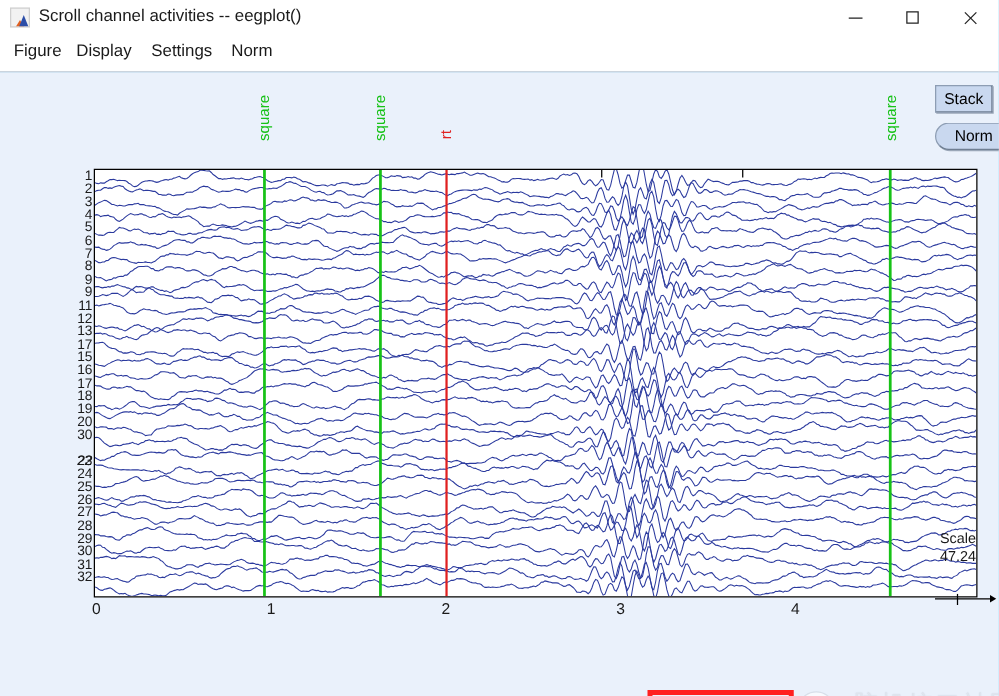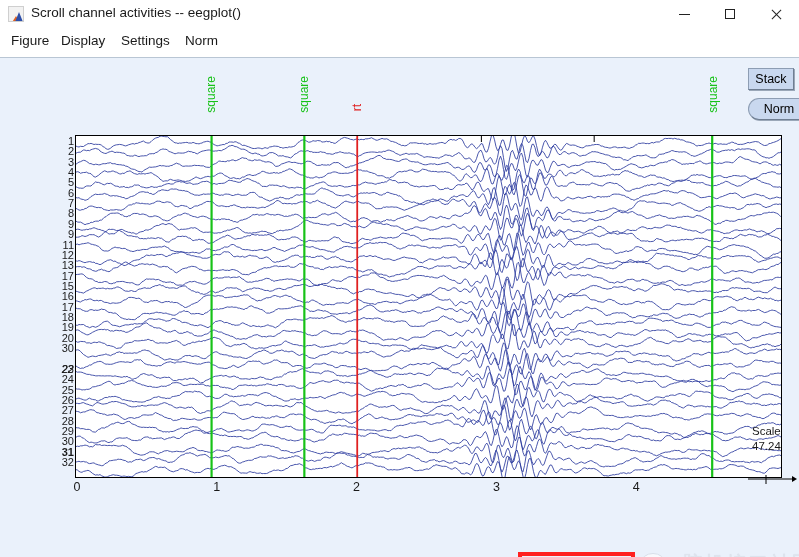--- a/index.html
+++ b/index.html
@@ -205,21 +205,21 @@
         <div class="ylab" style="top: 213.097px;">30</div>
         <div class="ylab" style="top: 234px; font-style: italic;">22</div>
         <div class="ylab" style="top: 233.806px;">23</div>
         <div class="ylab" style="top: 244.161px;">24</div>
         <div class="ylab" style="top: 254.516px;">25</div>
         <div class="ylab" style="top: 264.871px;">26</div>
         <div class="ylab" style="top: 275.226px;">27</div>
         <div class="ylab" style="top: 285.581px;">28</div>
         <div class="ylab" style="top: 295.935px;">29</div>
         <div class="ylab" style="top: 306.29px;">30</div>
-        <div class="ylab" style="top: 316.645px; font-weight: bold;">31</div>
+        <div class="ylab" style="top: 316.645px;">31</div>
         <div class="ylab" style="top: 327px;">32</div>
       </div>
 
     <div class="plot">
       <svg id="eegsvg" width="705" height="341" viewBox="0 0 705 341">
           <polyline points="0.0,10.1 1.5,10.7 3.0,11.0 4.5,10.3 6.0,10.5 7.5,10.5 9.0,9.4 10.5,8.6 12.0,7.6 13.5,7.7 15.0,7.4 16.5,7.9 18.0,8.5 19.5,8.2 21.0,8.4 22.5,8.4 24.0,8.5 25.5,9.2 27.0,10.6 28.5,11.3 30.0,12.7 31.5,13.3 33.0,13.1 34.5,12.2 36.0,10.9 37.5,9.8 39.0,9.2 40.5,8.8 42.0,8.7 43.5,8.4 45.0,8.6 46.5,8.9 48.0,9.5 49.5,9.9 51.0,9.5 52.5,8.8 54.0,8.4 55.5,7.9 57.0,7.6 58.5,8.1 60.0,7.4 61.5,7.4 63.0,6.5 64.5,6.2 66.0,5.5 67.5,5.0 69.0,6.2 70.5,6.7 72.0,7.1 73.5,6.8 75.0,5.7 76.5,4.2 78.0,3.0 79.5,2.1 81.0,1.6 82.5,1.3 84.0,0.2 85.5,0.1 87.0,0.3 88.5,0.6 90.0,0.8 91.5,0.7 93.0,2.0 94.5,3.6 96.0,4.6 97.5,5.8 99.0,6.9 100.5,6.9 102.0,7.5 103.5,7.0 105.0,7.2 106.5,6.8 108.0,6.7 109.5,6.5 111.0,6.3 112.5,7.0 114.0,7.0 115.5,7.1 117.0,6.4 118.5,6.9 120.0,7.6 121.5,7.6 123.0,7.9 124.5,7.3 126.0,7.0 127.5,6.1 129.0,5.8 130.5,5.4 132.0,5.2 133.5,5.8 135.0,6.2 136.5,7.3 138.0,8.6 139.5,9.2 141.0,9.9 142.5,9.6 144.0,9.2 145.5,8.9 147.0,8.5 148.5,8.6 150.0,7.4 151.5,7.3 153.0,6.0 154.5,6.0 156.0,6.0 157.5,6.3 159.0,5.7 160.5,6.0 162.0,7.0 163.5,7.3 165.0,8.4 166.5,9.5 168.0,9.2 169.5,9.6 171.0,10.3 172.5,10.7 174.0,11.4 175.5,12.0 177.0,12.5 178.5,12.5 180.0,12.4 181.5,12.0 183.0,12.0 184.5,12.3 186.0,12.9 187.5,12.3 189.0,11.6 190.5,12.1 192.0,12.3 193.5,11.0 195.0,10.8 196.5,10.5 198.0,10.0 199.5,10.2 201.0,10.3 202.5,10.5 204.0,11.5 205.5,11.5 207.0,12.2 208.5,11.7 210.0,11.5 211.5,11.7 213.0,10.8 214.5,11.1 216.0,10.9 217.5,10.5 219.0,9.9 220.5,8.3 222.0,6.5 223.5,5.7 225.0,4.4 226.5,4.0 228.0,3.9 229.5,4.5 231.0,5.3 232.5,6.2 234.0,6.1 235.5,5.6 237.0,4.7 238.5,5.0 240.0,5.1 241.5,4.5 243.0,4.7 244.5,4.9 246.0,6.1 247.5,5.9 249.0,5.8 250.5,5.2 252.0,5.8 253.5,5.4 255.0,6.5 256.5,6.5 258.0,7.3 259.5,7.2 261.0,6.0 262.5,5.0 264.0,3.5 265.5,2.6 267.0,1.9 268.5,1.4 270.0,1.8 271.5,2.2 273.0,2.7 274.5,3.4 276.0,3.5 277.5,4.0 279.0,3.5 280.5,3.0 282.0,3.4 283.5,3.8 285.0,3.3 286.5,3.5 288.0,3.7 289.5,2.8 291.0,2.9 292.5,2.6 294.0,2.3 295.5,1.7 297.0,2.6 298.5,3.3 300.0,4.2 301.5,4.2 303.0,3.6 304.5,3.0 306.0,2.4 307.5,2.9 309.0,3.1 310.5,2.8 312.0,3.4 313.5,4.4 315.0,5.4 316.5,5.4 318.0,6.0 319.5,6.4 321.0,7.1 322.5,8.1 324.0,8.5 325.5,9.6 327.0,9.3 328.5,9.8 330.0,9.7 331.5,9.0 333.0,7.5 334.5,6.8 336.0,7.0 337.5,6.8 339.0,6.8 340.5,6.9 342.0,7.4 343.5,7.5 345.0,7.4 346.5,7.2 348.0,8.1 349.5,7.7 351.0,8.5 352.5,8.1 354.0,7.5 355.5,8.0 357.0,8.2 358.5,7.8 360.0,8.0 361.5,7.3 363.0,6.9 364.5,6.6 366.0,6.4 367.5,6.9 369.0,7.6 370.5,6.6 372.0,4.8 373.5,3.9 375.0,3.3 376.5,4.0 378.0,3.6 379.5,4.4 381.0,3.9 382.5,2.6 384.0,2.4 385.5,3.0 387.0,5.1 388.5,8.5 390.0,10.8 391.5,11.7 393.0,10.7 394.5,8.5 396.0,7.8 397.5,9.1 399.0,11.3 400.5,12.7 402.0,11.6 403.5,9.8 405.0,7.6 406.5,7.9 408.0,12.2 409.5,15.7 411.0,16.1 412.5,12.3 414.0,5.6 415.5,-0.4 417.0,-1.1 418.5,3.8 420.0,10.7 421.5,14.6 423.0,13.4 424.5,8.5 426.0,4.0 427.5,4.1 429.0,9.0 430.5,13.9 432.0,14.4 433.5,9.9 435.0,2.1 436.5,-4.9 438.0,-5.1 439.5,2.8 441.0,11.4 442.5,17.5 444.0,16.3 445.5,9.7 447.0,3.2 448.5,-0.3 450.0,1.1 451.5,5.5 453.0,6.7 454.5,4.5 456.0,1.1 457.5,-0.3 459.0,3.2 460.5,9.5 462.0,16.0 463.5,19.8 465.0,17.1 466.5,11.2 468.0,6.4 469.5,4.3 471.0,6.6 472.5,9.8 474.0,12.3 475.5,11.8 477.0,10.0 478.5,8.3 480.0,8.6 481.5,10.8 483.0,13.0 484.5,14.1 486.0,13.6 487.5,11.0 489.0,9.1 490.5,7.4 492.0,8.0 493.5,8.9 495.0,9.3 496.5,9.0 498.0,9.1 499.5,9.4 501.0,10.3 502.5,10.7 504.0,11.4 505.5,11.7 507.0,11.9 508.5,10.9 510.0,9.8 511.5,9.9 513.0,9.7 514.5,9.6 516.0,8.9 517.5,8.9 519.0,8.5 520.5,8.5 522.0,8.5 523.5,8.9 525.0,10.1 526.5,10.1 528.0,10.9 529.5,11.3 531.0,11.4 532.5,11.8 534.0,12.1 535.5,11.7 537.0,11.1 538.5,10.9 540.0,11.0 541.5,11.8 543.0,11.7 544.5,11.6 546.0,11.6 547.5,11.2 549.0,11.1 550.5,11.9 552.0,12.2 553.5,12.4 555.0,11.6 556.5,11.3 558.0,10.5 559.5,9.1 561.0,8.7 562.5,7.2 564.0,7.5 565.5,7.2 567.0,7.0 568.5,7.2 570.0,7.7 571.5,7.4 573.0,7.8 574.5,7.1 576.0,6.4 577.5,7.0 579.0,6.3 580.5,5.9 582.0,6.0 583.5,5.9 585.0,4.6 586.5,4.1 588.0,2.8 589.5,2.4 591.0,2.6 592.5,2.4 594.0,2.4 595.5,2.4 597.0,3.0 598.5,2.3 600.0,2.7 601.5,3.2 603.0,3.0 604.5,3.9 606.0,3.8 607.5,4.3 609.0,5.1 610.5,5.9 612.0,6.0 613.5,6.3 615.0,6.8 616.5,7.4 618.0,7.9 619.5,9.3 621.0,10.1 622.5,9.4 624.0,9.6 625.5,9.4 627.0,9.1 628.5,8.4 630.0,7.7 631.5,7.5 633.0,7.0 634.5,7.5 636.0,7.5 637.5,7.9 639.0,7.3 640.5,7.6 642.0,8.3 643.5,8.0 645.0,7.8 646.5,8.3 648.0,8.1 649.5,8.3 651.0,8.3 652.5,7.3 654.0,7.1 655.5,6.2 657.0,6.2 658.5,7.2 660.0,7.3 661.5,8.3 663.0,8.5 664.5,8.3 666.0,8.4 667.5,8.1 669.0,7.7 670.5,7.1 672.0,6.4 673.5,6.9 675.0,6.5 676.5,6.1 678.0,5.8 679.5,5.5 681.0,5.8 682.5,6.0 684.0,7.2 685.5,8.1 687.0,9.0 688.5,9.5 690.0,9.4 691.5,8.9 693.0,7.6 694.5,7.5 696.0,6.8 697.5,6.4 699.0,5.9 700.5,5.3 702.0,4.6 703.5,3.6 705.0,2.6" fill="none" stroke="#2b3a9e" stroke-width="0.85"></polyline>
           <polyline points="0.0,17.2 1.5,16.5 3.0,16.2 4.5,16.2 6.0,15.0 7.5,14.0 9.0,14.1 10.5,14.7 12.0,14.3 13.5,14.7 15.0,13.7 16.5,13.2 18.0,12.8 19.5,12.4 21.0,12.9 22.5,13.2 24.0,15.0 25.5,16.0 27.0,16.8 28.5,17.3 30.0,17.5 31.5,16.7 33.0,16.0 34.5,15.6 36.0,15.1 37.5,15.8 39.0,16.6 40.5,16.2 42.0,16.3 43.5,16.4 45.0,16.7 46.5,17.1 48.0,17.1 49.5,18.2 51.0,19.5 52.5,19.6 54.0,20.1 55.5,20.0 57.0,20.2 58.5,19.2 60.0,19.4 61.5,20.2 63.0,20.6 64.5,20.1 66.0,19.9 67.5,19.9 69.0,19.7 70.5,19.7 72.0,18.7 73.5,17.8 75.0,17.8 76.5,17.6 78.0,17.8 79.5,16.7 81.0,16.3 82.5,15.2 84.0,13.9 85.5,13.4 87.0,12.9 88.5,13.3 90.0,13.2 91.5,14.1 93.0,15.5 94.5,15.9 96.0,16.5 97.5,17.2 99.0,17.8 100.5,17.4 102.0,16.9 103.5,17.0 105.0,17.1 106.5,17.1 108.0,17.0 109.5,16.5 111.0,15.9 112.5,15.2 114.0,15.7 115.5,15.7 117.0,16.5 118.5,16.5 120.0,17.5 121.5,17.8 123.0,16.7 124.5,15.9 126.0,15.2 127.5,14.9 129.0,14.6 130.5,14.3 132.0,14.0 133.5,14.0 135.0,14.3 136.5,15.0 138.0,15.2 139.5,14.9 141.0,15.0 142.5,14.4 144.0,14.6 145.5,14.7 147.0,13.7 148.5,13.2 150.0,12.3 151.5,11.2 153.0,10.0 154.5,9.8 156.0,9.3 157.5,9.8 159.0,10.6 160.5,10.7 162.0,11.5 163.5,12.3 165.0,13.2 166.5,13.2 168.0,13.2 169.5,13.9 171.0,14.7 172.5,15.9 174.0,16.7 175.5,17.4 177.0,17.8 178.5,17.2 180.0,17.1 181.5,18.0 183.0,18.1 184.5,19.3 186.0,20.0 187.5,19.8 189.0,19.5 190.5,19.0 192.0,17.8 193.5,16.7 195.0,16.7 196.5,16.5 198.0,17.2 199.5,17.8 201.0,18.9 202.5,20.0 204.0,19.8 205.5,20.0 207.0,19.6 208.5,20.4 210.0,20.8 211.5,20.9 213.0,21.4 214.5,21.9 216.0,21.0 217.5,19.3 219.0,18.0 220.5,17.5 222.0,16.4 223.5,15.4 225.0,14.8 226.5,15.1 228.0,15.1 229.5,15.4 231.0,14.6 232.5,14.9 234.0,15.8 235.5,15.6 237.0,16.4 238.5,16.3 240.0,16.4 241.5,16.4 243.0,16.3 244.5,15.6 246.0,16.2 247.5,16.3 249.0,16.5 250.5,17.6 252.0,17.8 253.5,17.7 255.0,18.1 256.5,18.3 258.0,17.8 259.5,16.9 261.0,16.9 262.5,16.4 264.0,15.7 265.5,16.3 267.0,16.6 268.5,17.1 270.0,17.0 271.5,17.2 273.0,16.8 274.5,17.3 276.0,17.9 277.5,18.0 279.0,19.1 280.5,20.1 282.0,20.6 283.5,19.6 285.0,19.2 286.5,18.1 288.0,17.3 289.5,16.8 291.0,16.5 292.5,16.3 294.0,16.1 295.5,16.0 297.0,16.0 298.5,16.1 300.0,16.3 301.5,16.5 303.0,15.9 304.5,16.1 306.0,16.1 307.5,15.3 309.0,15.5 310.5,14.7 312.0,14.1 313.5,14.2 315.0,14.8 316.5,15.3 318.0,15.9 319.5,17.2 321.0,17.8 322.5,18.4 324.0,19.4 325.5,18.8 327.0,18.2 328.5,17.9 330.0,17.2 331.5,17.8 333.0,18.4 334.5,17.9 336.0,18.0 337.5,17.9 339.0,18.1 340.5,17.4 342.0,17.9 343.5,18.8 345.0,19.5 346.5,20.2 348.0,21.4 349.5,21.0 351.0,20.7 352.5,20.8 354.0,21.0 355.5,21.1 357.0,21.5 358.5,21.5 360.0,21.9 361.5,21.8 363.0,22.3 364.5,21.2 366.0,20.8 367.5,19.9 369.0,18.9 370.5,18.9 372.0,19.4 373.5,19.3 375.0,20.0 376.5,20.5 378.0,19.4 379.5,18.5 381.0,17.8 382.5,16.6 384.0,17.2 385.5,18.7 387.0,20.5 388.5,22.6 390.0,22.9 391.5,22.6 393.0,21.8 394.5,22.7 396.0,24.8 397.5,26.4 399.0,26.1 400.5,22.6 402.0,17.8 403.5,15.0 405.0,14.2 406.5,17.3 408.0,22.7 409.5,25.8 411.0,25.6 412.5,23.3 414.0,21.4 415.5,22.6 417.0,26.4 418.5,28.3 420.0,26.6 421.5,21.4 423.0,13.3 424.5,9.7 426.0,12.6 427.5,21.7 429.0,31.2 430.5,35.4 432.0,31.5 433.5,23.1 435.0,16.1 436.5,14.3 438.0,17.9 439.5,22.4 441.0,23.2 442.5,18.0 444.0,10.9 445.5,7.5 447.0,10.0 448.5,17.5 450.0,25.1 451.5,26.7 453.0,22.3 454.5,14.4 456.0,8.4 457.5,8.2 459.0,11.7 460.5,17.9 462.0,20.6 463.5,19.3 465.0,16.4 466.5,15.4 468.0,16.7 469.5,19.7 471.0,22.0 472.5,21.2 474.0,17.5 475.5,12.8 477.0,10.0 478.5,10.9 480.0,13.9 481.5,16.7 483.0,18.5 484.5,18.5 486.0,17.4 487.5,15.7 489.0,15.6 490.5,16.6 492.0,17.9 493.5,17.9 495.0,17.0 496.5,16.7 498.0,16.8 499.5,17.5 501.0,18.2 502.5,19.5 504.0,20.2 505.5,19.8 507.0,19.3 508.5,19.4 510.0,19.1 511.5,18.1 513.0,17.1 514.5,16.6 516.0,15.6 517.5,15.8 519.0,15.7 520.5,16.0 522.0,16.2 523.5,16.9 525.0,17.4 526.5,17.7 528.0,18.2 529.5,18.8 531.0,18.9 532.5,19.2 534.0,19.9 535.5,20.6 537.0,21.1 538.5,21.0 540.0,21.6 541.5,21.3 543.0,21.2 544.5,21.6 546.0,22.4 547.5,23.8 549.0,23.7 550.5,24.2 552.0,24.6 553.5,23.2 555.0,22.5 556.5,21.0 558.0,20.5 559.5,20.4 561.0,19.6 562.5,19.5 564.0,19.8 565.5,19.8 567.0,19.6 568.5,19.3 570.0,18.8 571.5,19.9 573.0,20.6 574.5,21.6 576.0,21.8 577.5,21.8 579.0,21.8 580.5,21.2 582.0,19.4 583.5,18.3 585.0,18.3 586.5,18.0 588.0,17.9 589.5,16.9 591.0,16.6 592.5,16.1 594.0,15.6 595.5,14.6 597.0,14.7 598.5,15.3 600.0,15.6 601.5,15.6 603.0,16.1 604.5,15.9 606.0,16.1 607.5,15.7 609.0,15.9 610.5,16.4 612.0,17.5 613.5,18.1 615.0,19.6 616.5,19.6 618.0,20.3 619.5,20.1 621.0,19.5 622.5,18.9 624.0,18.1 625.5,17.8 627.0,16.9 628.5,16.3 630.0,15.2 631.5,14.5 633.0,14.2 634.5,13.4 636.0,13.2 637.5,14.0 639.0,14.7 640.5,15.9 642.0,16.2 643.5,16.0 645.0,15.3 646.5,14.7 648.0,14.6 649.5,14.2 651.0,14.3 652.5,13.7 654.0,14.4 655.5,13.6 657.0,14.1 658.5,14.7 660.0,13.7 661.5,13.1 663.0,12.9 664.5,13.6 666.0,12.9 667.5,13.1 669.0,13.1 670.5,12.8 672.0,12.8 673.5,12.9 675.0,13.4 676.5,13.9 678.0,13.8 679.5,14.4 681.0,16.5 682.5,18.0 684.0,19.0 685.5,20.0 687.0,20.8 688.5,21.1 690.0,21.9 691.5,21.7 693.0,22.3 694.5,21.6 696.0,21.3 697.5,20.4 699.0,19.2 700.5,18.0 702.0,16.8 703.5,16.7 705.0,16.1" fill="none" stroke="#2b3a9e" stroke-width="0.85"></polyline>
           <polyline points="0.0,28.2 1.5,27.1 3.0,26.1 4.5,25.7 6.0,24.9 7.5,24.3 9.0,24.5 10.5,25.4 12.0,26.4 13.5,27.6 15.0,27.6 16.5,28.3 18.0,28.8 19.5,28.2 21.0,28.4 22.5,28.8 24.0,28.8 25.5,28.2 27.0,27.7 28.5,27.7 30.0,27.7 31.5,27.1 33.0,27.0 34.5,26.6 36.0,27.7 37.5,27.7 39.0,27.7 40.5,28.4 42.0,28.6 43.5,28.7 45.0,28.8 46.5,29.2 48.0,29.1 49.5,30.1 51.0,30.3 52.5,31.1 54.0,32.1 55.5,32.9 57.0,33.2 58.5,33.4 60.0,34.2 61.5,35.0 63.0,35.6 64.5,35.6 66.0,36.1 67.5,34.6 69.0,33.7 70.5,32.9 72.0,32.1 73.5,31.1 75.0,31.3 76.5,31.2 78.0,31.0 79.5,30.9 81.0,30.5 82.5,30.0 84.0,29.4 85.5,29.9 87.0,29.7 88.5,29.9 90.0,30.3 91.5,30.2 93.0,30.3 94.5,29.6 96.0,29.5 97.5,28.5 99.0,27.9 100.5,27.1 102.0,27.8 103.5,28.2 105.0,29.3 106.5,30.2 108.0,30.3 109.5,30.0 111.0,30.0 112.5,30.1 114.0,30.0 115.5,30.0 117.0,29.6 118.5,29.2 120.0,29.5 121.5,29.5 123.0,29.5 124.5,29.8 126.0,29.9 127.5,29.8 129.0,30.8 130.5,31.2 132.0,31.3 133.5,31.4 135.0,30.2 136.5,28.9 138.0,28.1 139.5,27.6 141.0,26.7 142.5,25.3 144.0,25.0 145.5,25.5 147.0,25.4 148.5,25.6 150.0,25.7 151.5,24.7 153.0,25.1 154.5,24.5 156.0,23.9 157.5,24.0 159.0,24.8 160.5,24.5 162.0,23.8 163.5,23.2 165.0,22.2 166.5,21.6 168.0,22.2 169.5,22.3 171.0,22.7 172.5,24.2 174.0,24.1 175.5,24.7 177.0,24.8 178.5,23.7 180.0,24.1 181.5,24.3 183.0,23.9 184.5,24.2 186.0,25.0 187.5,25.3 189.0,26.0 190.5,26.0 192.0,25.7 193.5,25.9 195.0,26.5 196.5,27.1 198.0,28.8 199.5,30.4 201.0,30.3 202.5,30.0 204.0,29.2 205.5,28.0 207.0,27.6 208.5,27.1 210.0,26.5 211.5,26.0 213.0,25.6 214.5,26.1 216.0,26.6 217.5,26.4 219.0,26.3 220.5,26.8 222.0,27.3 223.5,27.4 225.0,27.9 226.5,27.5 228.0,27.0 229.5,26.1 231.0,25.1 232.5,25.3 234.0,25.4 235.5,26.1 237.0,27.3 238.5,27.8 240.0,29.0 241.5,29.5 243.0,29.3 244.5,29.3 246.0,28.5 247.5,29.0 249.0,29.0 250.5,29.2 252.0,28.7 253.5,29.2 255.0,28.3 256.5,27.3 258.0,26.5 259.5,26.7 261.0,26.5 262.5,26.7 264.0,27.9 265.5,28.8 267.0,29.9 268.5,30.9 270.0,31.9 271.5,31.2 273.0,31.1 274.5,30.0 276.0,30.0 277.5,29.6 279.0,28.9 280.5,28.5 282.0,27.7 283.5,26.9 285.0,26.8 286.5,26.2 288.0,25.8 289.5,24.9 291.0,24.5 292.5,24.1 294.0,23.0 295.5,22.6 297.0,22.5 298.5,21.6 300.0,20.7 301.5,19.8 303.0,19.4 304.5,19.7 306.0,21.2 307.5,22.3 309.0,22.6 310.5,23.4 312.0,23.3 313.5,23.4 315.0,23.5 316.5,23.9 318.0,24.4 319.5,24.9 321.0,25.2 322.5,25.5 324.0,25.0 325.5,24.0 327.0,23.4 328.5,23.2 330.0,22.9 331.5,23.4 333.0,24.8 334.5,25.3 336.0,25.8 337.5,25.6 339.0,26.1 340.5,26.1 342.0,25.9 343.5,27.0 345.0,27.4 346.5,28.2 348.0,28.7 349.5,28.8 351.0,28.7 352.5,28.2 354.0,27.9 355.5,27.8 357.0,28.2 358.5,27.7 360.0,28.4 361.5,28.7 363.0,28.4 364.5,28.2 366.0,27.7 367.5,27.4 369.0,27.2 370.5,26.6 372.0,26.5 373.5,27.9 375.0,28.6 376.5,30.4 378.0,31.7 379.5,32.0 381.0,31.3 382.5,31.3 384.0,32.0 385.5,33.3 387.0,33.5 388.5,33.0 390.0,31.3 391.5,30.4 393.0,29.8 394.5,31.1 396.0,34.0 397.5,36.0 399.0,36.3 400.5,33.8 402.0,29.4 403.5,26.6 405.0,26.9 406.5,29.9 408.0,33.7 409.5,34.1 411.0,31.9 412.5,28.8 414.0,29.2 415.5,32.8 417.0,38.4 418.5,40.9 420.0,39.0 421.5,32.3 423.0,24.1 424.5,20.2 426.0,24.4 427.5,33.5 429.0,41.7 430.5,43.4 432.0,39.3 433.5,31.7 435.0,27.6 436.5,27.9 438.0,32.3 439.5,34.8 441.0,31.8 442.5,25.1 444.0,18.8 445.5,17.0 447.0,21.5 448.5,31.2 450.0,38.9 451.5,41.2 453.0,36.1 454.5,28.6 456.0,24.5 457.5,24.3 459.0,26.5 460.5,29.0 462.0,29.2 463.5,26.2 465.0,23.6 466.5,24.4 468.0,28.7 469.5,34.1 471.0,36.5 472.5,36.2 474.0,31.8 475.5,28.1 477.0,25.2 478.5,25.5 480.0,27.2 481.5,29.6 483.0,29.6 484.5,29.1 486.0,28.4 487.5,28.4 489.0,28.8 490.5,30.2 492.0,31.2 493.5,31.4 495.0,30.3 496.5,29.8 498.0,29.6 499.5,29.2 501.0,29.6 502.5,29.5 504.0,29.1 505.5,28.4 507.0,27.7 508.5,27.0 510.0,26.0 511.5,26.0 513.0,26.2 514.5,25.7 516.0,25.7 517.5,25.6 519.0,25.5 520.5,26.3 522.0,26.4 523.5,26.1 525.0,26.8 526.5,27.1 528.0,27.6 529.5,27.5 531.0,28.7 532.5,29.8 534.0,31.4 535.5,33.0 537.0,33.4 538.5,34.2 540.0,33.4 541.5,33.7 543.0,33.3 544.5,33.4 546.0,32.5 547.5,31.7 549.0,30.9 550.5,30.0 552.0,29.0 553.5,28.4 555.0,27.7 556.5,28.1 558.0,28.5 559.5,28.9 561.0,29.8 562.5,31.1 564.0,31.4 565.5,31.9 567.0,31.6 568.5,31.1 570.0,30.3 571.5,30.7 573.0,30.0 574.5,29.2 576.0,29.5 577.5,29.7 579.0,29.4 580.5,28.4 582.0,27.7 583.5,27.0 585.0,26.7 586.5,26.7 588.0,26.3 589.5,25.9 591.0,26.2 592.5,24.8 594.0,24.7 595.5,23.6 597.0,23.7 598.5,24.2 600.0,25.0 601.5,26.0 603.0,26.8 604.5,27.3 606.0,28.5 607.5,28.0 609.0,28.2 610.5,27.7 612.0,28.2 613.5,27.4 615.0,27.5 616.5,27.5 618.0,27.7 619.5,26.2 621.0,26.1 622.5,25.5 624.0,24.8 625.5,25.8 627.0,27.1 628.5,27.4 630.0,28.0 631.5,27.7 633.0,27.2 634.5,27.0 636.0,26.5 637.5,26.5 639.0,26.9 640.5,27.6 642.0,27.6 643.5,27.0 645.0,27.4 646.5,27.2 648.0,26.5 649.5,26.0 651.0,26.0 652.5,26.1 654.0,26.3 655.5,26.7 657.0,26.8 658.5,25.3 660.0,23.9 661.5,22.5 663.0,21.0 664.5,20.6 666.0,21.5 667.5,22.3 669.0,23.1 670.5,23.3 672.0,23.4 673.5,24.1 675.0,25.0 676.5,25.6 678.0,25.9 679.5,26.1 681.0,26.3 682.5,27.1 684.0,27.9 685.5,27.0 687.0,26.1 688.5,25.9 690.0,25.9 691.5,26.4 693.0,27.5 694.5,27.6 696.0,28.8 697.5,29.3 699.0,28.6 700.5,29.2 702.0,29.3 703.5,28.3 705.0,29.0" fill="none" stroke="#2b3a9e" stroke-width="0.85"></polyline>
           <polyline points="0.0,36.1 1.5,35.7 3.0,36.1 4.5,37.3 6.0,36.8 7.5,36.5 9.0,36.5 10.5,36.1 12.0,37.1 13.5,37.4 15.0,37.7 16.5,39.4 18.0,40.7 19.5,41.1 21.0,40.2 22.5,39.3 24.0,37.9 25.5,36.7 27.0,35.7 28.5,34.8 30.0,35.3 31.5,36.0 33.0,35.8 34.5,35.7 36.0,35.0 37.5,35.1 39.0,35.9 40.5,36.2 42.0,37.1 43.5,37.8 45.0,38.0 46.5,37.2 48.0,37.5 49.5,36.5 51.0,35.5 52.5,35.3 54.0,34.8 55.5,35.8 57.0,36.9 58.5,37.6 60.0,38.0 61.5,38.4 63.0,37.6 64.5,37.9 66.0,37.8 67.5,37.6 69.0,38.1 70.5,37.5 72.0,37.4 73.5,37.0 75.0,36.6 76.5,37.4 78.0,38.6 79.5,39.3 81.0,40.3 82.5,41.3 84.0,43.2 85.5,44.1 87.0,45.4 88.5,45.0 90.0,44.8 91.5,44.9 93.0,43.9 94.5,43.3 96.0,43.9 97.5,44.4 99.0,44.4 100.5,44.2 102.0,43.9 103.5,44.2 105.0,44.5 106.5,45.1 108.0,45.2 109.5,45.6 111.0,45.1 112.5,45.0 114.0,44.5 115.5,43.6 117.0,42.8 118.5,41.9 120.0,40.9 121.5,41.6 123.0,42.2 124.5,42.7 126.0,42.2 127.5,41.6 129.0,40.9 130.5,40.7 132.0,40.3 133.5,40.7 135.0,40.9 136.5,40.1 138.0,40.3 139.5,39.3 141.0,38.2 142.5,37.5 144.0,37.0 145.5,37.2 147.0,37.8 148.5,39.4 150.0,40.0 151.5,40.7 153.0,41.8 154.5,42.4 156.0,42.2 157.5,41.6 159.0,42.1 160.5,42.7 162.0,42.5 163.5,42.9 165.0,42.1 166.5,41.0 168.0,41.2 169.5,40.1 171.0,39.2 172.5,38.8 174.0,38.6 175.5,39.3 177.0,39.6 178.5,39.2 180.0,39.0 181.5,38.0 183.0,37.4 184.5,36.7 186.0,35.3 187.5,35.4 189.0,36.0 190.5,36.7 192.0,37.0 193.5,37.4 195.0,37.1 196.5,37.0 198.0,36.4 199.5,37.1 201.0,36.7 202.5,37.4 204.0,36.7 205.5,36.6 207.0,35.4 208.5,35.2 210.0,34.3 211.5,33.9 213.0,32.8 214.5,33.1 216.0,33.7 217.5,34.6 219.0,35.9 220.5,36.7 222.0,37.5 223.5,38.3 225.0,39.0 226.5,39.0 228.0,39.7 229.5,40.3 231.0,41.3 232.5,41.2 234.0,42.0 235.5,41.9 237.0,42.1 238.5,41.4 240.0,40.7 241.5,41.2 243.0,42.0 244.5,41.4 246.0,41.4 247.5,40.7 249.0,40.0 250.5,38.6 252.0,37.4 253.5,37.2 255.0,37.0 256.5,36.2 258.0,35.9 259.5,36.0 261.0,36.4 262.5,37.1 264.0,37.3 265.5,37.4 267.0,37.4 268.5,37.3 270.0,37.1 271.5,37.4 273.0,37.0 274.5,36.6 276.0,36.5 277.5,35.7 279.0,34.3 280.5,34.3 282.0,33.6 283.5,34.0 285.0,33.9 286.5,34.9 288.0,34.9 289.5,35.1 291.0,34.9 292.5,35.8 294.0,36.4 295.5,36.6 297.0,37.3 298.5,37.5 300.0,38.5 301.5,39.6 303.0,39.8 304.5,39.7 306.0,39.7 307.5,40.2 309.0,41.2 310.5,41.9 312.0,41.8 313.5,42.2 315.0,41.1 316.5,40.7 318.0,39.8 319.5,38.0 321.0,36.8 322.5,35.9 324.0,35.5 325.5,35.9 327.0,35.6 328.5,35.1 330.0,35.4 331.5,34.9 333.0,34.1 334.5,34.0 336.0,34.1 337.5,35.1 339.0,35.8 340.5,35.9 342.0,35.9 343.5,35.3 345.0,34.3 346.5,33.1 348.0,33.4 349.5,33.6 351.0,34.1 352.5,34.9 354.0,35.0 355.5,35.6 357.0,35.3 358.5,35.6 360.0,35.4 361.5,36.0 363.0,36.0 364.5,35.8 366.0,35.7 367.5,36.0 369.0,35.4 370.5,36.1 372.0,36.2 373.5,36.5 375.0,37.5 376.5,38.8 378.0,39.4 379.5,40.8 381.0,42.8 382.5,44.3 384.0,45.2 385.5,44.4 387.0,42.4 388.5,39.4 390.0,37.6 391.5,38.8 393.0,40.2 394.5,41.6 396.0,41.5 397.5,40.1 399.0,38.8 400.5,39.3 402.0,42.2 403.5,45.0 405.0,45.6 406.5,43.3 408.0,38.5 409.5,34.4 411.0,32.3 412.5,35.7 414.0,42.7 415.5,47.6 417.0,48.0 418.5,43.9 420.0,38.9 421.5,37.4 423.0,39.7 424.5,43.1 426.0,44.4 427.5,40.5 429.0,34.5 430.5,29.3 432.0,30.4 433.5,38.4 435.0,48.0 436.5,54.5 438.0,53.1 439.5,44.6 441.0,36.7 442.5,33.0 444.0,35.3 445.5,41.6 447.0,46.1 448.5,46.7 450.0,42.7 451.5,39.6 453.0,40.2 454.5,46.0 456.0,52.0 457.5,54.0 459.0,51.5 460.5,43.9 462.0,36.8 463.5,33.1 465.0,35.1 466.5,38.5 468.0,42.2 469.5,42.3 471.0,40.2 472.5,38.1 474.0,38.1 475.5,38.7 477.0,40.8 478.5,40.7 480.0,39.2 481.5,36.3 483.0,34.5 484.5,34.2 486.0,35.8 487.5,38.1 489.0,39.6 490.5,39.7 492.0,38.5 493.5,37.0 495.0,36.8 496.5,36.9 498.0,37.6 499.5,37.6 501.0,36.4 502.5,36.1 504.0,34.5 505.5,33.6 507.0,33.9 508.5,34.9 510.0,36.1 511.5,36.3 513.0,36.8 514.5,38.2 516.0,38.8 517.5,40.1 519.0,40.2 520.5,40.2 522.0,40.0 523.5,40.6 525.0,40.3 526.5,40.1 528.0,39.4 529.5,40.0 531.0,39.2 532.5,38.8 534.0,39.2 535.5,38.5 537.0,38.0 538.5,39.0 540.0,38.7 541.5,38.6 543.0,38.9 544.5,37.6 546.0,36.0 547.5,35.4 549.0,34.5 550.5,35.0 552.0,34.9 553.5,36.1 555.0,36.1 556.5,37.3 558.0,37.7 559.5,38.4 561.0,38.8 562.5,39.9 564.0,39.9 565.5,40.1 567.0,41.0 568.5,41.5 570.0,40.9 571.5,40.2 573.0,39.7 574.5,38.9 576.0,39.3 577.5,39.2 579.0,39.3 580.5,40.7 582.0,41.2 583.5,41.1 585.0,41.4 586.5,42.2 588.0,41.8 589.5,42.7 591.0,43.5 592.5,43.7 594.0,44.9 595.5,45.1 597.0,45.5 598.5,45.3 600.0,44.8 601.5,45.0 603.0,44.9 604.5,45.5 606.0,45.2 607.5,44.6 609.0,44.1 610.5,43.1 612.0,42.1 613.5,41.3 615.0,39.4 616.5,39.3 618.0,38.8 619.5,39.3 621.0,38.4 622.5,39.1 624.0,39.2 625.5,38.8 627.0,39.2 628.5,39.6 630.0,40.4 631.5,40.9 633.0,41.6 634.5,41.6 636.0,42.2 637.5,41.1 639.0,40.5 640.5,40.0 642.0,39.9 643.5,39.6 645.0,39.9 646.5,40.7 648.0,41.5 649.5,41.5 651.0,41.7 652.5,40.8 654.0,40.5 655.5,40.4 657.0,39.6 658.5,39.5 660.0,39.6 661.5,39.8 663.0,39.9 664.5,40.4 666.0,40.1 667.5,40.0 669.0,39.8 670.5,40.5 672.0,41.6 673.5,42.4 675.0,43.1 676.5,42.7 678.0,42.2 679.5,42.0 681.0,41.3 682.5,40.7 684.0,39.5 685.5,38.3 687.0,37.6 688.5,37.5 690.0,37.6 691.5,36.6 693.0,36.3 694.5,36.2 696.0,35.6 697.5,36.1 699.0,36.2 700.5,37.6 702.0,37.9 703.5,38.0 705.0,37.6" fill="none" stroke="#2b3a9e" stroke-width="0.85"></polyline>
           <polyline points="0.0,50.8 1.5,51.5 3.0,52.1 4.5,52.1 6.0,52.3 7.5,52.0 9.0,50.8 10.5,50.0 12.0,49.9 13.5,50.0 15.0,50.0 16.5,48.5 18.0,47.3 19.5,45.9 21.0,46.4 22.5,46.4 24.0,47.0 25.5,47.6 27.0,48.5 28.5,48.8 30.0,47.9 31.5,47.3 33.0,47.6 34.5,47.2 36.0,47.9 37.5,48.9 39.0,50.0 40.5,50.2 42.0,50.3 43.5,51.3 45.0,50.9 46.5,50.9 48.0,50.4 49.5,51.5 51.0,51.3 52.5,51.7 54.0,50.9 55.5,50.8 57.0,50.2 58.5,48.9 60.0,49.2 61.5,49.0 63.0,49.1 64.5,50.5 66.0,51.0 67.5,51.2 69.0,51.7 70.5,51.9 72.0,51.7 73.5,51.4 75.0,50.6 76.5,50.7 78.0,51.4 79.5,51.2 81.0,51.3 82.5,50.5 84.0,50.2 85.5,50.2 87.0,49.3 88.5,48.7 90.0,48.1 91.5,47.7 93.0,47.5 94.5,48.0 96.0,48.1 97.5,47.8 99.0,46.4 100.5,45.8 102.0,45.6 103.5,45.5 105.0,46.1 106.5,45.8 108.0,46.2 109.5,47.0 111.0,47.4 112.5,47.1 114.0,46.8 115.5,47.5 117.0,48.4 118.5,48.2 120.0,48.0 121.5,47.9 123.0,47.3 124.5,46.4 126.0,45.8 127.5,45.5 129.0,45.6 130.5,45.2 132.0,45.5 133.5,46.4 135.0,47.3 136.5,48.2 138.0,47.4 139.5,48.0 141.0,48.3 142.5,47.5 144.0,47.5 145.5,47.4 147.0,47.3 148.5,47.0 150.0,46.1 151.5,45.2 153.0,44.1 154.5,44.5 156.0,44.6 157.5,45.2 159.0,45.3 160.5,45.8 162.0,46.3 163.5,46.3 165.0,46.0 166.5,44.3 168.0,44.1 169.5,43.3 171.0,42.5 172.5,42.8 174.0,43.3 175.5,44.3 177.0,44.9 178.5,45.4 180.0,45.9 181.5,47.0 183.0,47.2 184.5,48.9 186.0,50.4 187.5,50.4 189.0,50.4 190.5,50.6 192.0,50.0 193.5,49.0 195.0,49.2 196.5,49.0 198.0,49.3 199.5,49.3 201.0,49.2 202.5,49.8 204.0,50.4 205.5,50.6 207.0,49.8 208.5,50.0 210.0,50.8 211.5,51.3 213.0,52.0 214.5,51.7 216.0,51.5 217.5,51.8 219.0,52.1 220.5,51.2 222.0,51.2 223.5,51.5 225.0,51.4 226.5,52.5 228.0,52.2 229.5,52.8 231.0,52.0 232.5,51.2 234.0,50.3 235.5,49.8 237.0,49.7 238.5,48.7 240.0,47.7 241.5,47.6 243.0,46.9 244.5,46.6 246.0,46.1 247.5,45.9 249.0,46.5 250.5,47.9 252.0,49.3 253.5,49.7 255.0,50.1 256.5,50.4 258.0,50.0 259.5,50.1 261.0,50.4 262.5,49.6 264.0,49.5 265.5,49.9 267.0,50.3 268.5,51.1 270.0,50.9 271.5,50.9 273.0,50.5 274.5,50.4 276.0,49.5 277.5,49.4 279.0,49.7 280.5,49.4 282.0,48.9 283.5,48.9 285.0,48.1 286.5,47.1 288.0,46.7 289.5,46.0 291.0,46.7 292.5,47.0 294.0,47.1 295.5,47.1 297.0,47.5 298.5,48.0 300.0,48.3 301.5,47.4 303.0,47.3 304.5,47.0 306.0,46.3 307.5,46.6 309.0,45.8 310.5,45.9 312.0,44.5 313.5,43.6 315.0,43.7 316.5,44.6 318.0,44.5 319.5,44.7 321.0,46.0 322.5,46.9 324.0,46.6 325.5,46.6 327.0,46.4 328.5,46.0 330.0,46.6 331.5,46.6 333.0,47.8 334.5,49.1 336.0,49.4 337.5,50.0 339.0,50.5 340.5,50.2 342.0,50.8 343.5,51.0 345.0,50.5 346.5,50.2 348.0,50.2 349.5,50.4 351.0,50.7 352.5,50.4 354.0,49.9 355.5,49.8 357.0,49.5 358.5,49.5 360.0,50.2 361.5,51.8 363.0,53.1 364.5,53.6 366.0,53.5 367.5,53.4 369.0,52.2 370.5,52.4 372.0,51.9 373.5,53.2 375.0,53.6 376.5,53.3 378.0,52.3 379.5,50.3 381.0,49.1 382.5,48.6 384.0,48.8 385.5,49.1 387.0,48.6 388.5,48.5 390.0,47.0 391.5,47.7 393.0,50.0 394.5,51.8 396.0,54.1 397.5,53.0 399.0,50.1 400.5,46.8 402.0,46.0 403.5,47.4 405.0,51.1 406.5,54.4 408.0,55.6 409.5,54.3 411.0,52.8 412.5,52.7 414.0,56.7 415.5,61.6 417.0,64.3 418.5,60.9 420.0,52.8 421.5,44.0 423.0,39.6 424.5,42.6 426.0,50.2 427.5,57.4 429.0,59.0 430.5,55.8 432.0,51.0 433.5,48.4 435.0,51.5 436.5,56.9 438.0,58.9 439.5,54.6 441.0,46.9 442.5,40.0 444.0,38.6 445.5,43.6 447.0,52.7 448.5,59.4 450.0,60.3 451.5,54.0 453.0,46.5 454.5,41.9 456.0,42.6 457.5,46.2 459.0,47.9 460.5,45.8 462.0,41.5 463.5,37.1 465.0,37.0 466.5,40.4 468.0,45.7 469.5,49.1 471.0,48.9 472.5,46.0 474.0,42.1 475.5,40.1 477.0,41.6 478.5,45.3 480.0,48.5 481.5,50.1 483.0,50.4 484.5,49.9 486.0,49.5 487.5,50.3 489.0,50.0 490.5,50.3 492.0,48.6 493.5,46.9 495.0,46.8 496.5,46.2 498.0,46.2 499.5,47.7 501.0,48.6 502.5,48.5 504.0,48.6 505.5,48.7 507.0,48.6 508.5,48.5 510.0,49.0 511.5,48.6 513.0,49.1 514.5,48.0 516.0,46.9 517.5,47.5 519.0,48.0 520.5,48.4 522.0,49.2 523.5,49.5 525.0,49.8 526.5,49.9 528.0,49.0 529.5,47.8 531.0,47.1 532.5,46.8 534.0,46.4 535.5,46.9 537.0,47.2 538.5,47.7 540.0,47.3 541.5,47.9 543.0,49.2 544.5,49.8 546.0,51.0 547.5,52.2 549.0,54.0 550.5,54.8 552.0,55.1 553.5,55.2 555.0,54.6 556.5,53.4 558.0,53.3 559.5,52.7 561.0,52.2 562.5,52.5 564.0,52.1 565.5,51.4 567.0,50.9 568.5,49.9 570.0,50.0 571.5,48.9 573.0,49.5 574.5,48.7 576.0,48.3 577.5,48.8 579.0,49.0 580.5,48.3 582.0,47.2 583.5,47.1 585.0,47.3 586.5,47.9 588.0,48.9 589.5,49.0 591.0,49.5 592.5,49.8 594.0,49.0 595.5,47.7 597.0,47.1 598.5,46.7 600.0,45.5 601.5,44.6 603.0,44.3 604.5,44.3 606.0,44.1 607.5,44.3 609.0,44.1 610.5,43.7 612.0,44.5 613.5,44.4 615.0,46.0 616.5,46.3 618.0,46.5 619.5,46.5 621.0,47.1 622.5,46.7 624.0,47.0 625.5,46.5 627.0,46.7 628.5,47.8 630.0,48.6 631.5,48.9 633.0,49.2 634.5,49.7 636.0,49.7 637.5,49.8 639.0,49.4 640.5,49.6 642.0,48.6 643.5,48.5 645.0,47.3 646.5,47.1 648.0,46.4 649.5,45.3 651.0,45.5 652.5,46.1 654.0,47.0 655.5,47.9 657.0,48.4 658.5,49.0 660.0,49.8 661.5,50.3 663.0,49.8 664.5,49.8 666.0,48.8 667.5,47.9 669.0,47.0 670.5,46.2 672.0,45.8 673.5,44.5 675.0,43.4 676.5,43.4 678.0,42.6 679.5,42.5 681.0,43.2 682.5,44.4 684.0,44.7 685.5,46.0 687.0,46.3 688.5,46.9 690.0,47.3 691.5,47.7 693.0,48.0 694.5,48.6 696.0,49.9 697.5,50.8 699.0,50.9 700.5,51.0 702.0,51.2 703.5,50.8 705.0,51.6" fill="none" stroke="#2b3a9e" stroke-width="0.85"></polyline>

